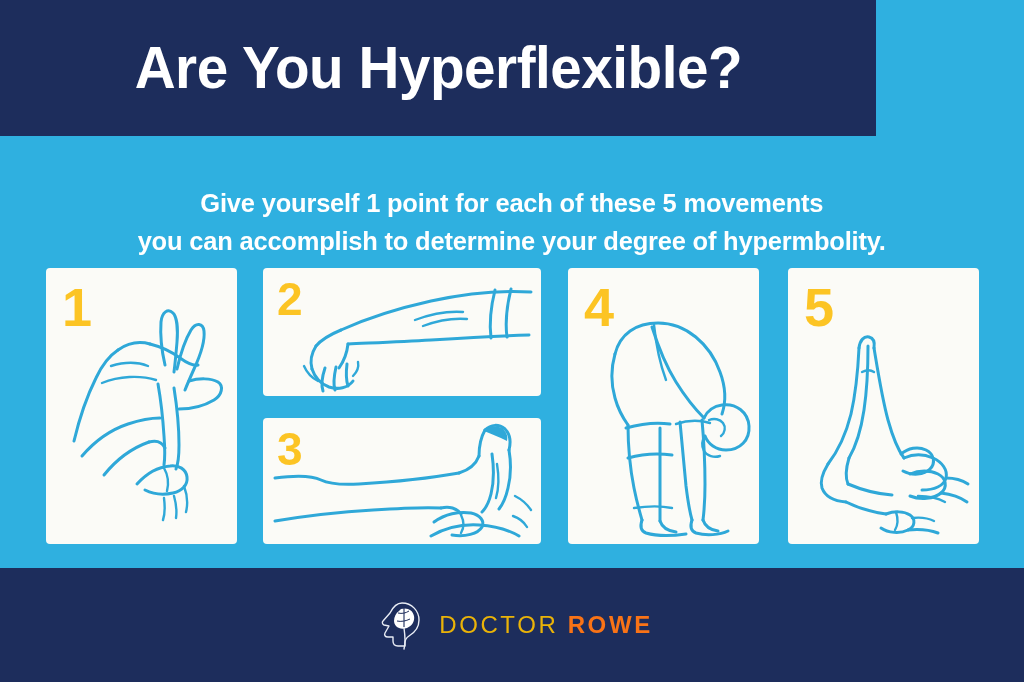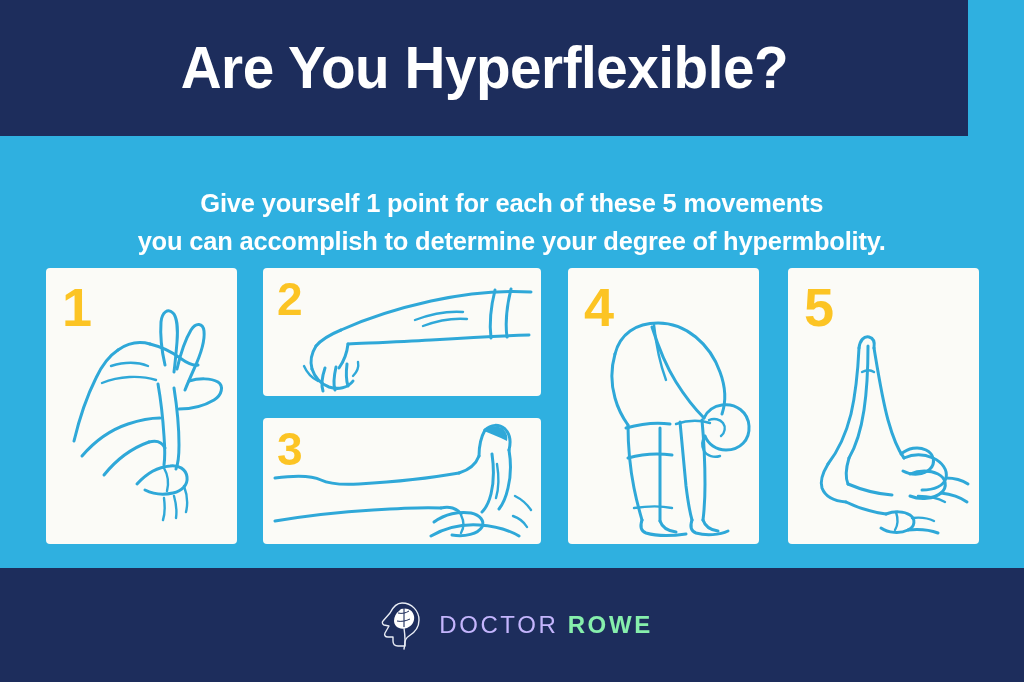--- a/index.html
+++ b/index.html
@@ -19,21 +19,21 @@
     height: 682px;
     overflow: hidden;
     background: #2fb0e0;
   }
 
   
   .header-band {
     position: absolute;
     left: 0;
     top: 0;
-    width: 968px;
+    width: 876px;
     height: 136px;
     background: #1d2d5c;
     display: flex;
     align-items: center;
     justify-content: center;
   }
   .main-title {
     margin: 0;
     color: #ffffff;
     font-family: "Liberation Sans", sans-serif;
@@ -146,22 +146,22 @@
     gap: 16px;
   }
   .brand-logo { width: 52px; height: 56px; display: block; }
   .brand-text {
     color: #ffffff;
     font-family: "Liberation Sans", sans-serif;
     font-size: 24px;
     letter-spacing: 2.6px;
     white-space: nowrap;
   }
-  .brand-word-1 { font-weight: 300; color: #c4b5fd; }
-  .brand-word-2 { font-weight: bold; color: #86efac; }
+  .brand-word-1 { font-weight: 300; color: #eab308; }
+  .brand-word-2 { font-weight: bold; color: #f97316; }
 </style>
 </head>
 <body>
 
 <div class="infographic">
 
   <div class="header-band">
     <h1 class="main-title">Are You Hyperflexible?</h1>
   </div>
 

